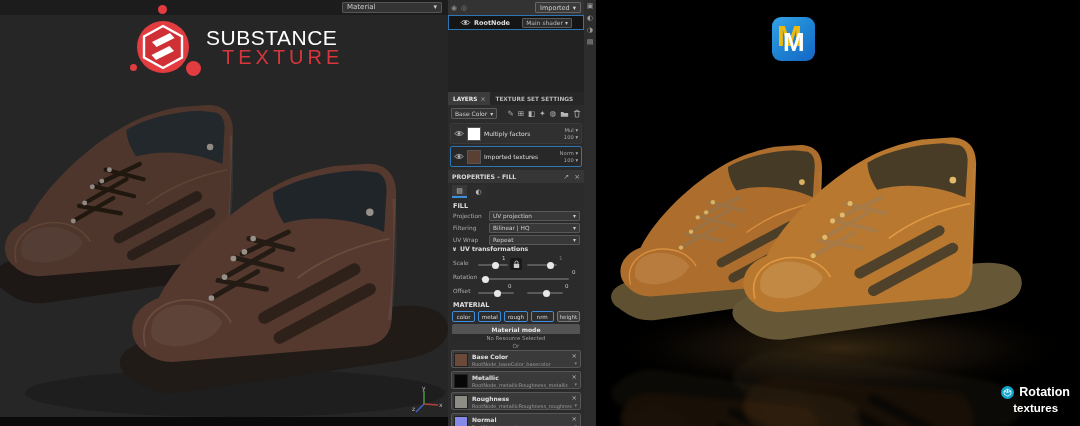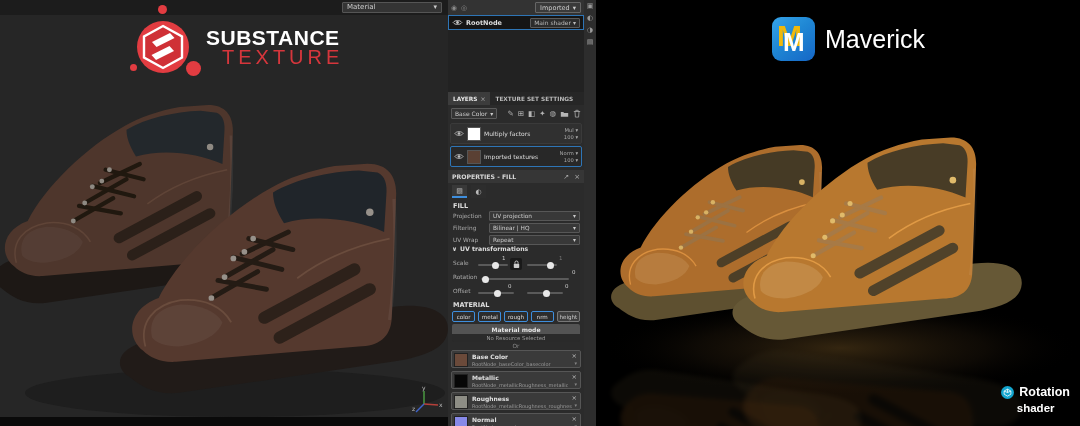--- a/index.html
+++ b/index.html
@@ -16,37 +16,37 @@
   .vp-bottombar{position:absolute;left:0;top:417px;width:448px;height:9px;background:#0a0a0a}
   .shoes-left{position:absolute;left:0;top:88px}
 
   .sp-logo{position:absolute;left:110px;top:0;width:260px;height:88px}
   .sp-badge{position:absolute;left:27px;top:21px;width:52px;height:52px;border-radius:50%;background:#e23c41}
   .sp-dot{position:absolute;border-radius:50%;background:#e23c41}
   .sp-dot.d1{left:48px;top:5px;width:9px;height:9px}
   .sp-dot.d2{left:76px;top:61px;width:15px;height:15px}
   .sp-dot.d3{left:20px;top:64px;width:7px;height:7px}
   .sp-text1{position:absolute;left:96px;top:26px;font-family:"Liberation Sans",sans-serif;
-    font-weight:bold;font-size:21px;letter-spacing:.5px;color:#fff}
+    font-weight:normal;font-size:21px;letter-spacing:.5px;color:#fff}
   .sp-text2{position:absolute;left:112px;top:46px;font-family:"Liberation Sans",sans-serif;
     font-weight:normal;font-size:20px;letter-spacing:4px;color:#d6363c}
 
   .gizmo{position:absolute;left:410px;top:384px}
   .gizmo text{font-size:6px;fill:#bbb}
 
   
   .panel{position:absolute;left:448px;top:0;width:136px;height:426px;background:#2b2b2b;
     color:#ccc;font-size:6.5px}
   .panel .abs{position:absolute}
   .sp-toolbar{left:0;top:0;width:136px;height:15px;background:#333;display:flex;align-items:center;padding:0 3px}
   .tb-ico{color:#8a8a8a;font-size:7px;margin-right:4px}
   .settings-btn{margin-left:auto;height:11px;border:1px solid #666;border-radius:1px;background:#3a3a3a;
     color:#ccc;font-size:6.5px;padding:0 4px;display:flex;align-items:center;gap:3px}
   .rootnode-row{left:0;top:15px;width:136px;height:15px;background:#151515;border:1px solid #2e75b6;
-    display:flex;align-items:center;padding:0 3px;gap:3px}
+    display:flex;align-items:center;padding:0 11px;gap:3px}
   .rootnode-name{font-weight:bold;color:#ddd;font-size:6.5px}
   .mainshader-btn{margin-left:auto;height:10px;border:1px solid #5a5a5a;background:#2c2c2c;border-radius:1px;
     font-size:6px;color:#bbb;padding:0 3px;display:flex;align-items:center;gap:2px}
   .panel-empty{left:0;top:30px;width:136px;height:62px;background:#222}
 
   .tabs-row{left:0;top:92px;width:136px;height:13px;background:#262626;display:flex}
   .tab{height:13px;display:flex;align-items:center;gap:3px;padding:0 5px;font-size:5.8px;font-weight:bold;color:#bbb}
   .tab.active{background:#3c3c3c;color:#e8e8e8}
   .tab .x{color:#999;font-size:6px}
 
@@ -440,29 +440,28 @@
     <g style="--upper:#b8782f;--sole:#665836;--collar:#483c26;--stripe:#50422a;--lace:#a77a46;--eyelet:#e0ba6a;--stitch:#e09a45;--toehi:rgba(255,240,205,.14)" transform="translate(126,60) scale(0.97)">
           <use href="#shoeDef"></use>
         </g>
   </svg>
 
   <div class="mav-logo">
     <div class="mav-badge">
       <span class="mav-m y">M</span>
       <span class="mav-m w">M</span>
     </div>
-    <span class="mav-name">Maverick</span>
   </div>
 
   <div class="credit">
     <div class="credit-top">
       <span class="sk-ico">
         <svg width="9" height="9" viewBox="0 0 16 16">
           <path d="M8 2 L14 5.5 V11 L8 14.5 L2 11 V5.5 Z M8 2 V8 M2 5.5 L8 8 L14 5.5" fill="none" stroke="#fff" stroke-width="1.4"></path>
             </svg>
       </span>
       <span>Rotation</span>
     </div>
-    <div class="credit-user">shader</div>
+    <div class="credit-user">textures</div>
   </div>
 </section>
 
 </div>
 
 </body></html>

